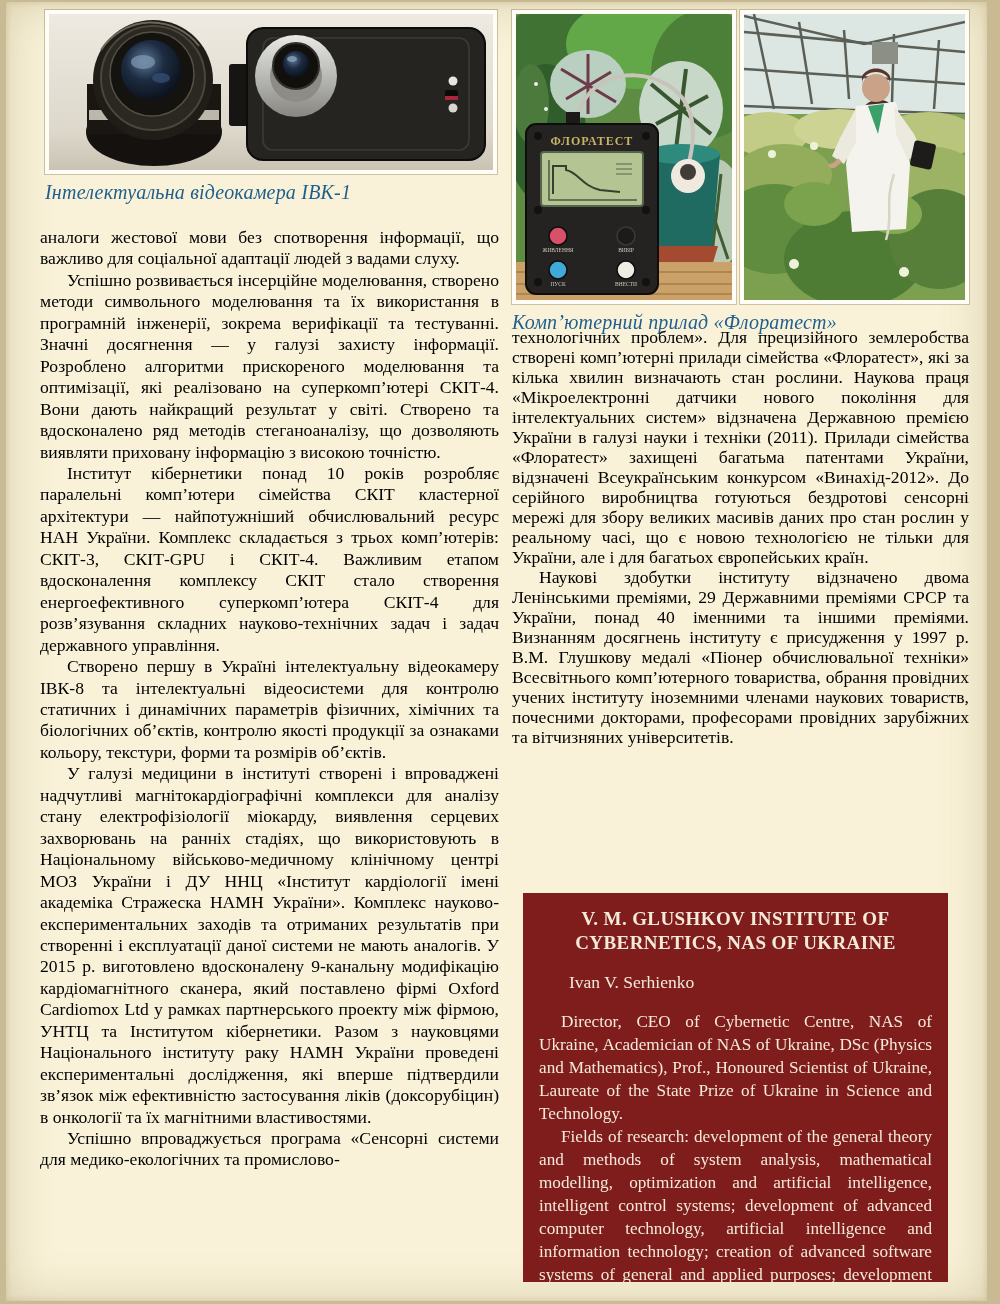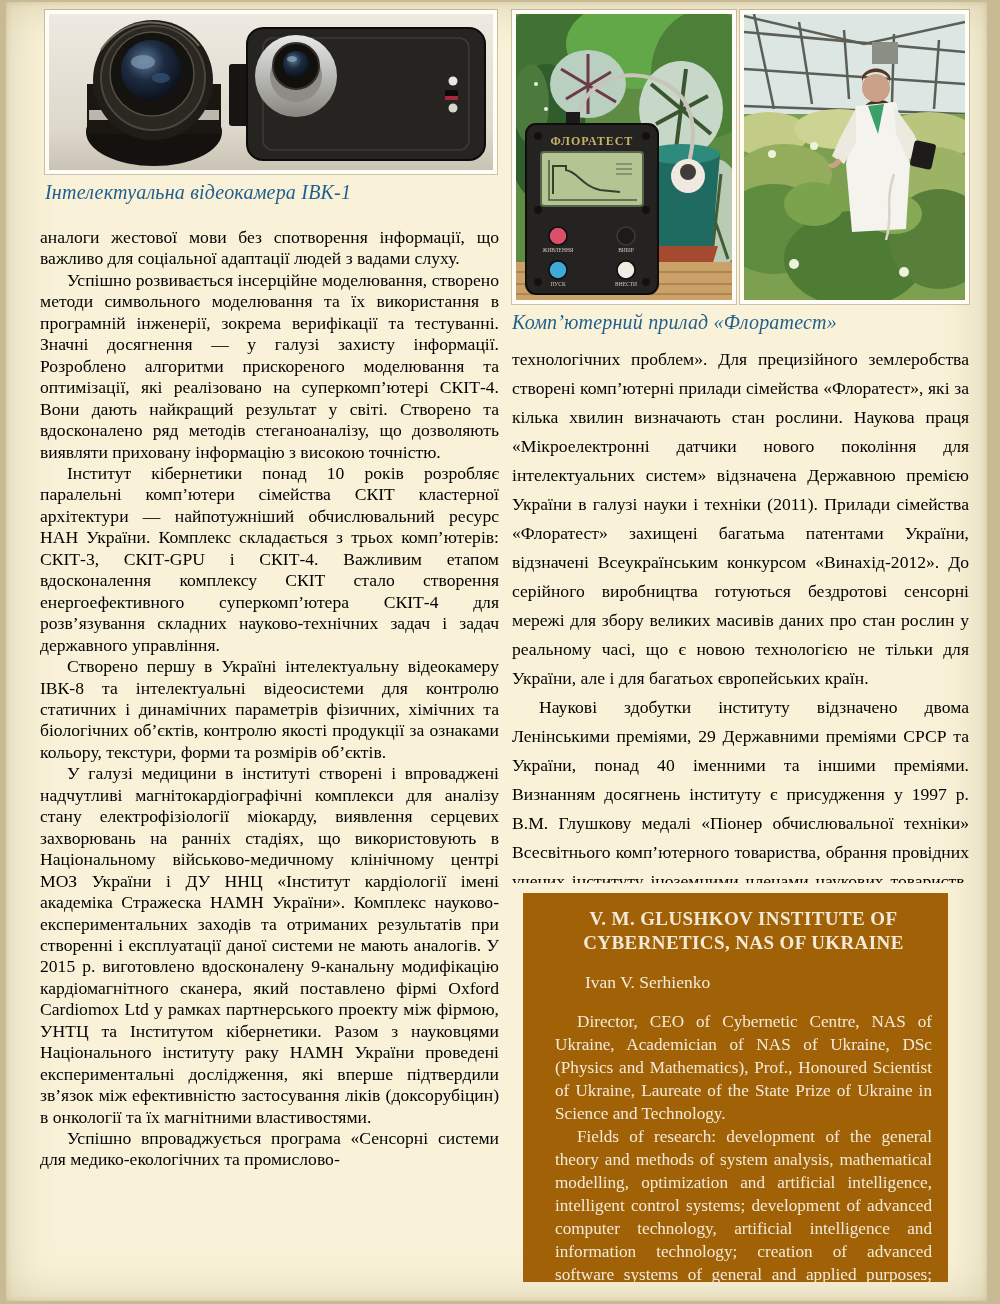--- a/index.html
+++ b/index.html
@@ -35,28 +35,28 @@
   .col{
     position:absolute;
     color:#000000;
     text-align:justify;
     overflow:hidden;
     font-family:Liberation Serif, serif;
   }
   .col p{margin:0;text-indent:27px;}
   .col p.noindent{text-indent:0;}
   #col-left{left:40px;top:227px;width:459px;height:1072px;font-size:17.6px;line-height:21.45px;}
-  #col-right{left:512px;top:345px;width:457px;height:538px;font-size:17.6px;line-height:29px;}
+  #col-right{left:512px;top:327px;width:457px;height:538px;font-size:17.6px;line-height:20px;}
   .info-box{
     position:absolute;
     left:523px;top:893px;width:425px;height:389px;
     box-sizing:border-box;
-    background:#a16207;
+    background:#7f1d1d;
     color:#f3ead9;
-    padding:14px 16px 10px 32px;
+    padding:14px 16px 10px 16px;
     overflow:hidden;
   }
   .info-box .title{
     text-align:center;
     font-weight:bold;
     font-size:19px;
     line-height:24px;
     letter-spacing:.4px;
     margin:0 0 4px 0;
   }

